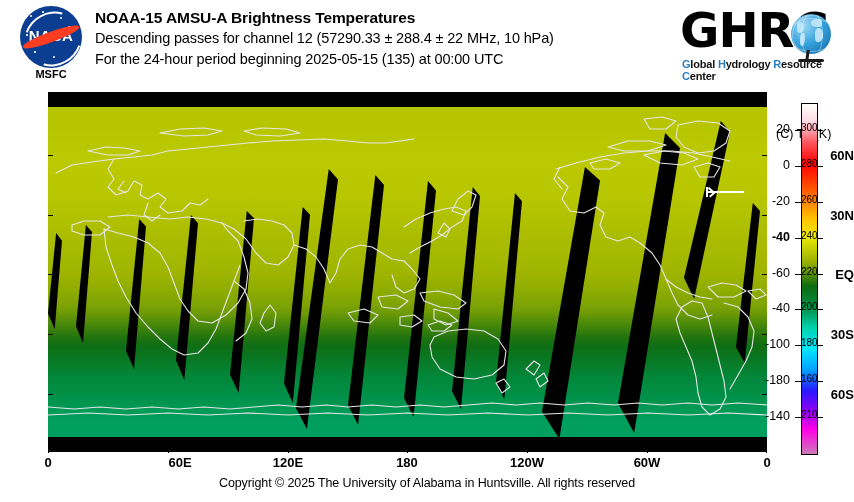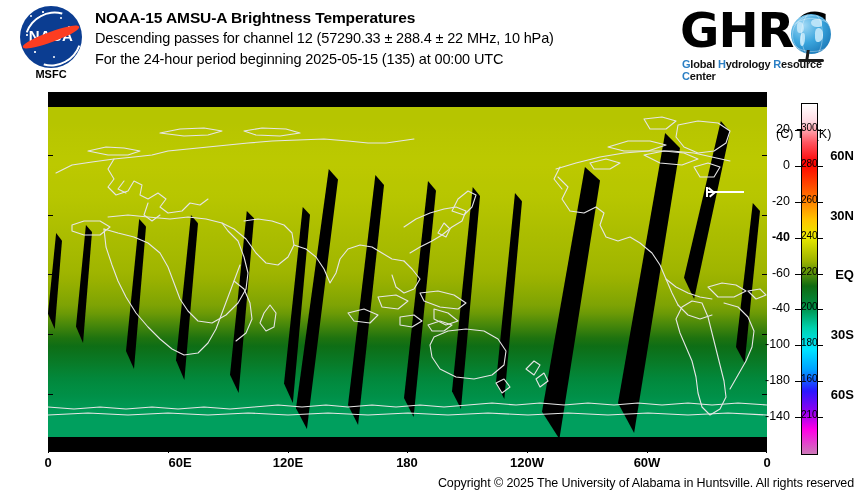--- a/index.html
+++ b/index.html
@@ -88,21 +88,21 @@
   #cbar-head{position:absolute;left:776px;top:87px;font-size:12.5px;white-space:nowrap;margin-top:40px;}
   #cbar-box{position:absolute;left:801px;top:103px;width:15px;height:350px;border:1px solid #000;}
   #cbar-grad{position:absolute;left:0;top:0;width:100%;height:100%;}
   .cb-tickL{position:absolute;left:795px;width:6px;height:1px;background:#000;}
   .cb-tickR{position:absolute;left:817px;width:6px;height:1px;background:#000;}
   .cb-labL{position:absolute;right:0;font-size:12.5px;text-align:right;white-space:nowrap;}
   .cb-labR{position:absolute;left:801px;font-size:10px;white-space:nowrap;}
 
   
   #copyright{
-    position:absolute;left:0;top:476px;width:854px;text-align:right;
+    position:absolute;left:0;top:476px;width:854px;text-align:center;
     font-size:12.5px;letter-spacing:-0.1px;
   }
 </style>
 </head>
 <body>
 
 <div id="header">
 
   <div id="nasa-logo">
     <div id="nasa-circle">

